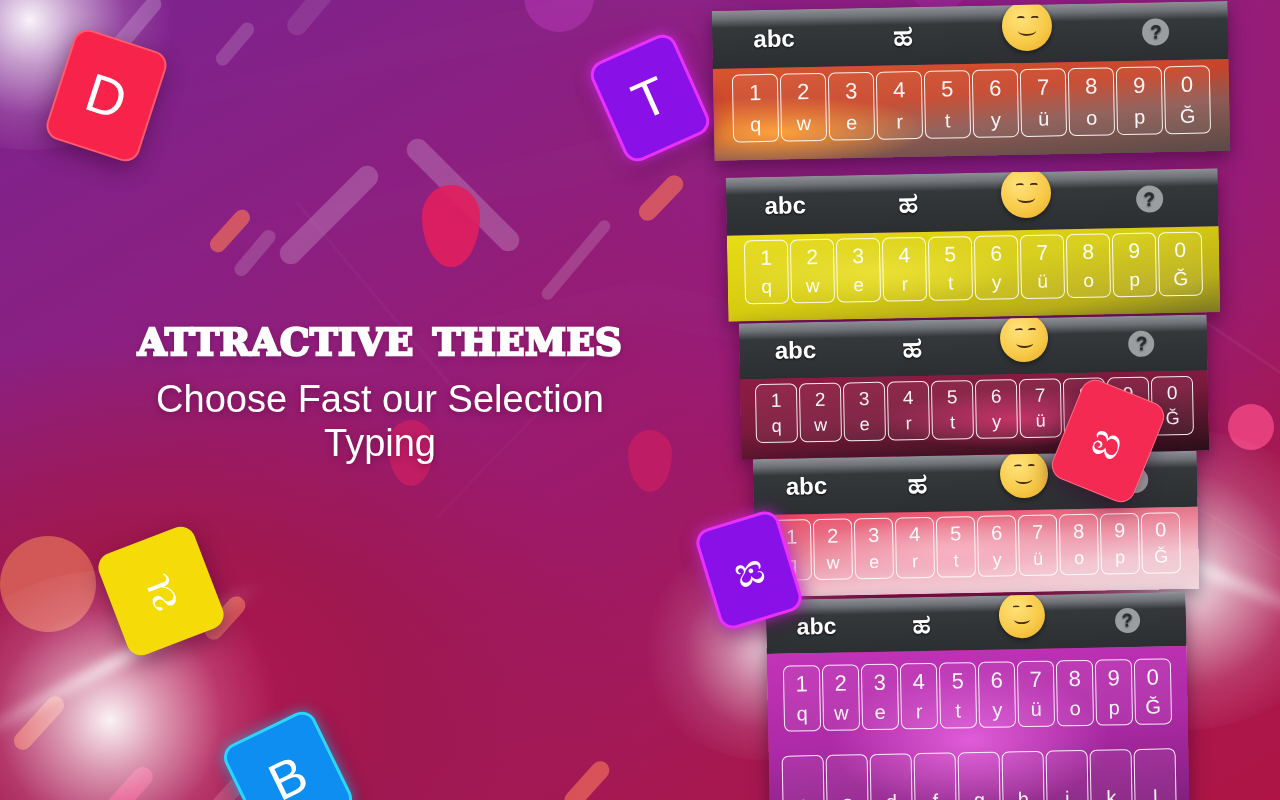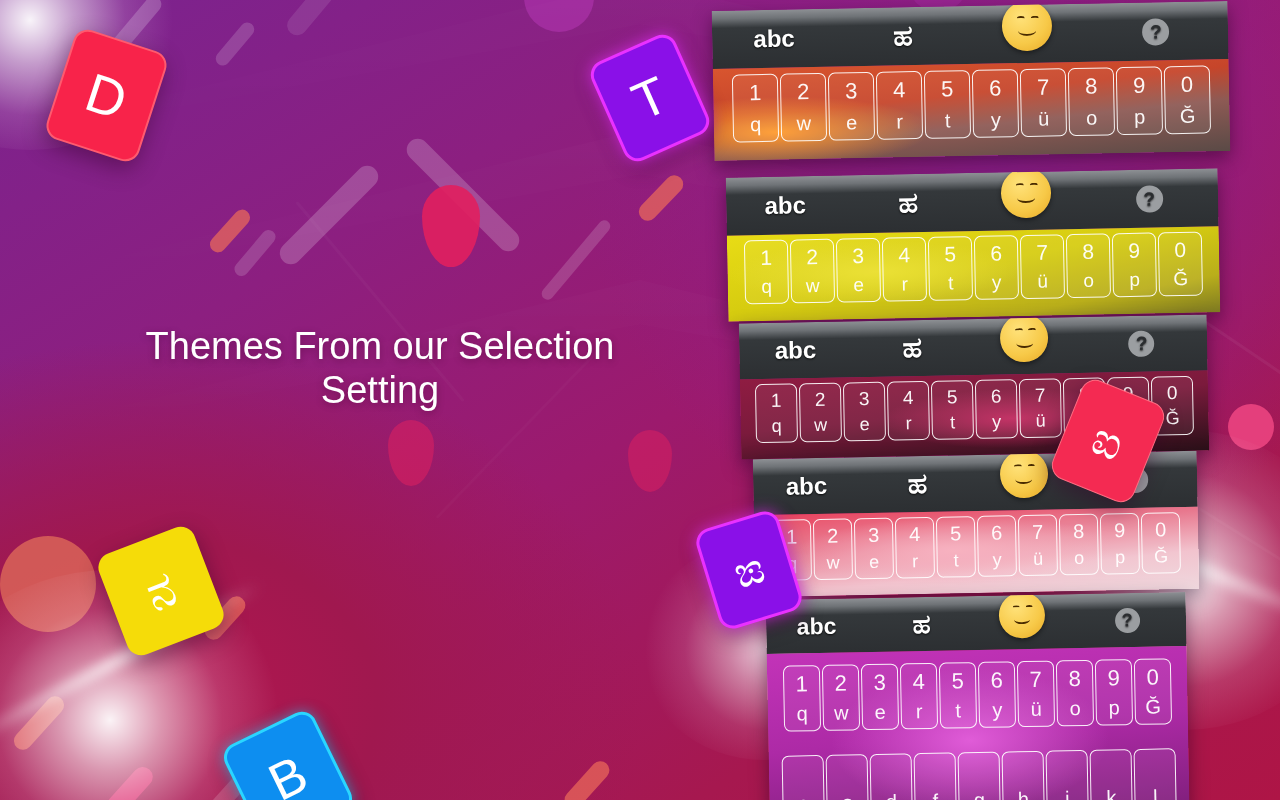--- a/index.html
+++ b/index.html
@@ -272,22 +272,23 @@
 
   <div class="glow" style="left:-120px;top:-110px;width:300px;height:260px;"></div>
   <div class="glow" style="left:-70px;top:570px;width:360px;height:300px;"></div>
   <div class="glow" style="left:1020px;top:430px;width:330px;height:300px;"></div>
   <div class="glow" style="left:640px;top:540px;width:250px;height:220px;opacity:.8;"></div>
   <div class="flare" style="left:-60px;top:660px;width:340px;height:10px;transform:rotate(-28deg);"></div>
   <div class="flare" style="left:1040px;top:560px;width:300px;height:10px;transform:rotate(22deg);"></div>
 </div>
 
 <div id="copy">
-  <div class="sub" id="sub1">Themes From our Selection</div>
-  <div class="sub" id="sub2">Setting</div>
+  <div id="headline">Attractive Themes</div>
+  <div class="sub" id="sub1">Choose Fast our Selection</div>
+  <div class="sub" id="sub2">Typing</div>
 </div>
 
 <div id="stack">
     <div class="kb" style="left: 713px; top: 6px; width: 516px; transform: rotate(-1.1deg);">
       <div class="kb-tool" style="height: 58px;">
         <div class="t t-abc" style="font-size: 24px;">abc</div>
         <div class="t t-ka" style="font-size: 28px;">ಹ</div>
         <div class="t t-emoji"><span class="emoji-btn" style="width: 50px; height: 50px; margin-top: -12px;"><i class="emoji-eye" style="left: 15px; top: 15px; width: 8px; height: 5px;"></i><i class="emoji-eye" style="left: 29px; top: 15px; width: 8px; height: 5px;"></i><i class="emoji-mouth" style="left: 16px; top: 25px; width: 18px; height: 10px;"></i></span></div>
         <div class="t t-help"><span class="help-btn" style="width: 27px; height: 27px; line-height: 27px; font-size: 19px;">?</span></div>
       </div>

